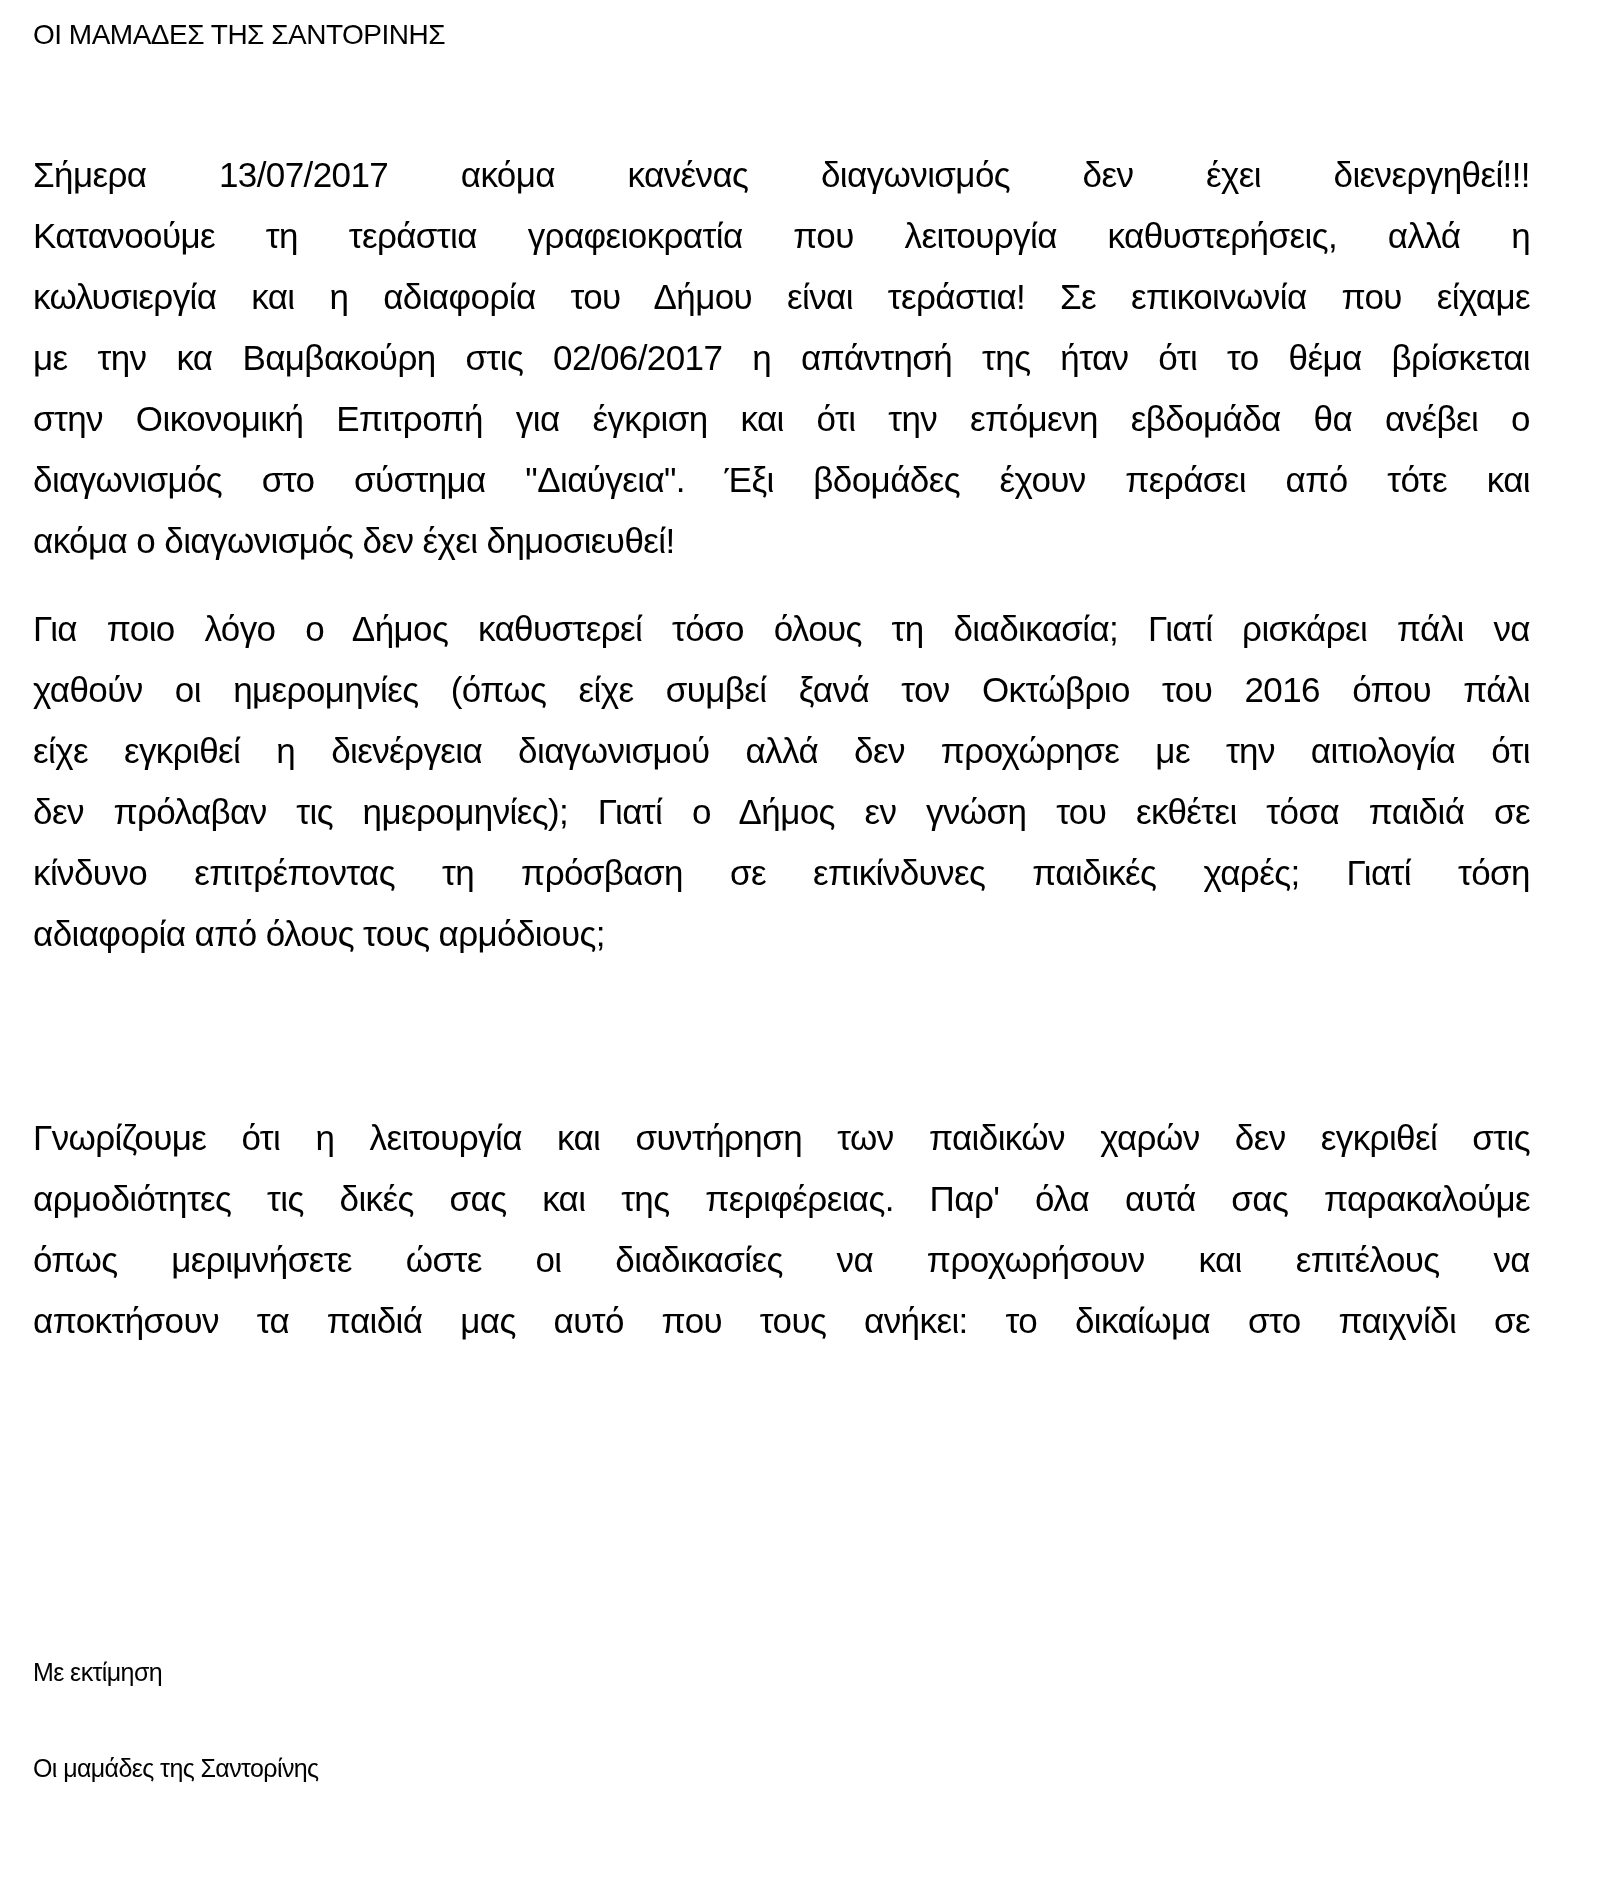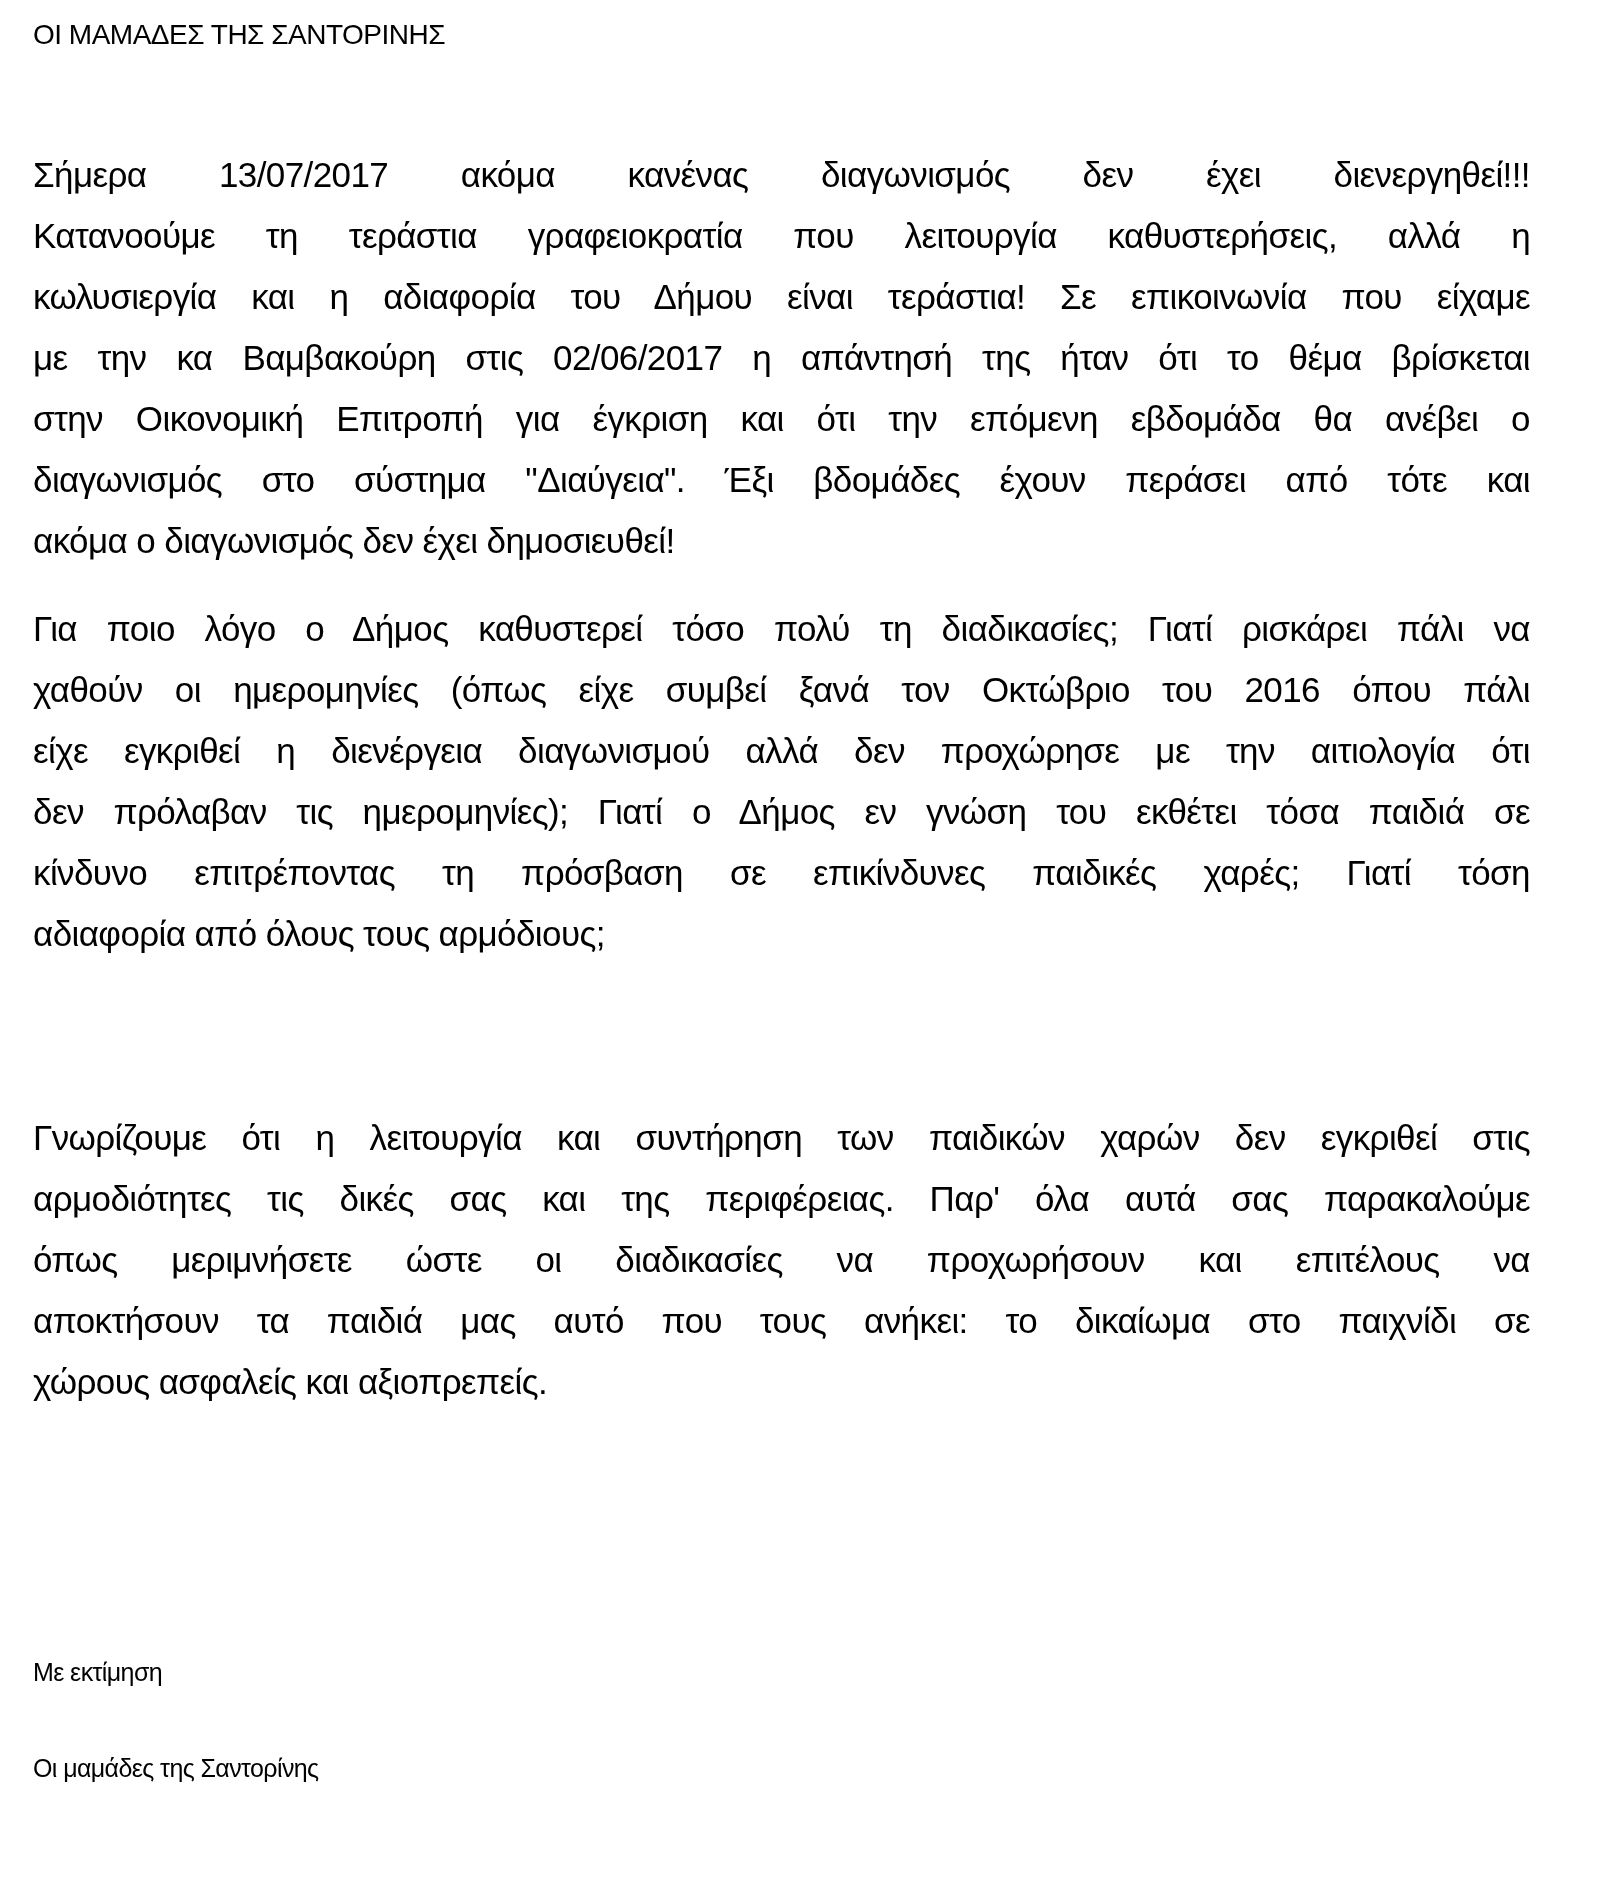--- a/index.html
+++ b/index.html
@@ -69,32 +69,31 @@
     <span class="line">Σήμερα 13/07/2017 ακόμα κανένας διαγωνισμός δεν έχει διενεργηθεί!!!</span>
     <span class="line">Κατανοούμε τη τεράστια γραφειοκρατία που λειτουργία καθυστερήσεις, αλλά η</span>
     <span class="line">κωλυσιεργία και η αδιαφορία του Δήμου είναι τεράστια! Σε επικοινωνία που είχαμε</span>
     <span class="line">με την κα Βαμβακούρη στις 02/06/2017 η απάντησή της ήταν ότι το θέμα βρίσκεται</span>
     <span class="line">στην Οικονομική Επιτροπή για έγκριση και ότι την επόμενη εβδομάδα θα ανέβει ο</span>
     <span class="line">διαγωνισμός στο σύστημα "Διαύγεια". Έξι βδομάδες έχουν περάσει από τότε και</span>
     <span class="line last">ακόμα ο διαγωνισμός δεν έχει δημοσιευθεί!</span>
   </div>
 
   <div class="para" style="top:598px;">
-    <span class="line">Για ποιο λόγο ο Δήμος καθυστερεί τόσο πολύ τη διαδικασίες; Γιατί ρισκάρει πάλι να</span>
+    <span class="line">Για ποιο λόγο ο Δήμος καθυστερεί τόσο όλους τη διαδικασία; Γιατί ρισκάρει πάλι να</span>
     <span class="line">χαθούν οι ημερομηνίες (όπως είχε συμβεί ξανά τον Οκτώβριο του 2016 όπου πάλι</span>
     <span class="line">είχε εγκριθεί η διενέργεια διαγωνισμού αλλά δεν προχώρησε με την αιτιολογία ότι</span>
     <span class="line">δεν πρόλαβαν τις ημερομηνίες); Γιατί ο Δήμος εν γνώση του εκθέτει τόσα παιδιά σε</span>
     <span class="line">κίνδυνο επιτρέποντας τη πρόσβαση σε επικίνδυνες παιδικές χαρές; Γιατί τόση</span>
     <span class="line last">αδιαφορία από όλους τους αρμόδιους;</span>
   </div>
 
   <div class="para" style="top:1107px;">
     <span class="line">Γνωρίζουμε ότι η λειτουργία και συντήρηση των παιδικών χαρών δεν εγκριθεί στις</span>
     <span class="line">αρμοδιότητες τις δικές σας και της περιφέρειας. Παρ' όλα αυτά σας παρακαλούμε</span>
     <span class="line">όπως μεριμνήσετε ώστε οι διαδικασίες να προχωρήσουν και επιτέλους να</span>
     <span class="line">αποκτήσουν τα παιδιά μας αυτό που τους ανήκει: το δικαίωμα στο παιχνίδι σε</span>
-    <span class="line last">χώρους ασφαλείς και αξιοπρεπείς.</span>
   </div>
 
   <div class="closing" style="top:1642px;">Με εκτίμηση</div>
   <div class="closing" style="top:1738px;">Οι μαμάδες της Σαντορίνης</div>
 
 </div>
 
 </body></html>

